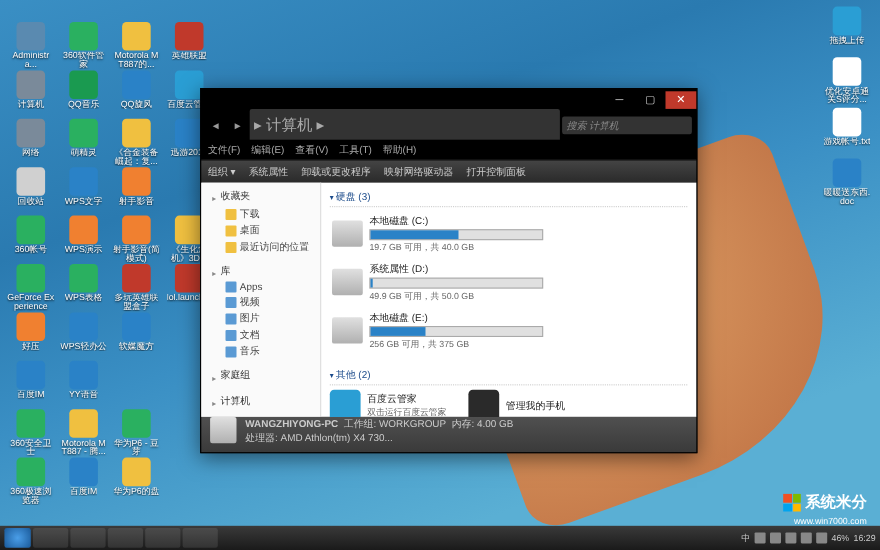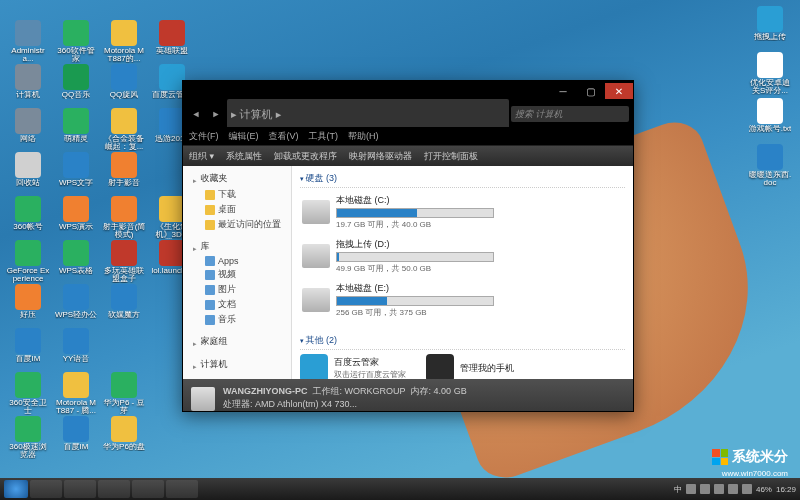--- a/index.html
+++ b/index.html
@@ -8,21 +8,21 @@
 .icons{position:absolute;top:20px;left:6px;display:grid;grid-template-columns:repeat(4,46px);grid-auto-rows:44px;gap:0 2px}
 .rcol{position:absolute;top:6px;right:6px;display:grid;grid-template-columns:46px;grid-auto-rows:44px;gap:2px}
 .di{width:44px;display:flex;flex-direction:column;align-items:center;cursor:pointer;color:#fff;text-shadow:0 1px 2px #000}
 .di .ic{width:26px;height:26px;border-radius:4px;background:#ddd;margin-bottom:1px;display:flex;align-items:center;justify-content:center;font-size:14px}
 .di .lb{font-size:8px;text-align:center;line-height:1;word-break:break-all;max-height:16px;overflow:hidden}
 .win{position:absolute;left:182px;top:80px;width:450px;height:330px;background:#000;border:1px solid #000;box-shadow:0 4px 18px rgba(0,0,0,.5);display:flex;flex-direction:column}
 .tbar{height:20px;background:#000;display:flex;align-items:center;justify-content:flex-end}
 .tb{width:28px;height:16px;display:flex;align-items:center;justify-content:center;color:#ccc;cursor:pointer;font-size:10px}
 .tb.close{background:#c0392b;color:#fff}
 .addr{height:22px;background:#000;display:flex;align-items:center;padding:2px 4px;gap:2px}
-.abox{flex:1;height:30px;background:#333;color:#aaa;display:flex;align-items:center;padding:0 4px;border-radius:2px;font-size:11px}
+.abox{flex:1;height:30px;background:#333;color:#aaa;display:flex;align-items:center;padding:0 4px;border-radius:2px;font-size:14px}
 .sbox{width:110px;height:16px;background:#333;color:#888;display:flex;align-items:center;padding:0 4px;border-radius:2px;font-style:italic}
 .nb{width:18px;height:16px;color:#999;display:flex;align-items:center;justify-content:center;cursor:pointer}
 .mbar{height:18px;background:#000;color:#aaa;display:flex;align-items:center;padding:0 6px;gap:10px;font-size:9px;border-bottom:1px solid #222}
 .cbar{height:20px;background:linear-gradient(#444,#2a2a2a);color:#ccc;display:flex;align-items:center;padding:0 6px;gap:12px;font-size:9px}
 .body{flex:1;background:#fff;display:flex;overflow:hidden}
 .side{width:108px;border-right:1px solid #ddd;padding:4px 0;background:#fafafa;overflow:hidden}
 .sg{font-size:9px;color:#333}
 .sh{padding:2px 4px 2px 10px;cursor:pointer;display:flex;align-items:flex-end;gap:4px}
 .sh::before{content:"▸";font-size:7px;color:#888}
 .si{padding:1px 4px 1px 22px;cursor:pointer;color:#444;display:flex;align-items:center;gap:3px}
@@ -36,21 +36,21 @@
 .dic{width:28px;height:24px;background:linear-gradient(#e0e0e0,#b0b0b0);border-radius:2px}
 .dinfo{flex:1}
 .dn{font-size:9px;color:#222}
 .dbar{width:100%;height:8px;background:#e0e0e0;border:1px solid #aaa;margin:1px 0;position:relative}
 .dbarf{height:100%;background:#2a82c7}
 .dfree{font-size:8px;color:#666}
 .oth{display:flex;gap:20px;padding:4px 0}
 .othi{display:flex;align-items:center;gap:6px;cursor:pointer}
 .oic{width:28px;height:28px;background:#2a9ed4;border-radius:4px}
 .oic.ph{background:#2a2a2a}
-.status{height:32px;background:linear-gradient(#505050,#3a3a3a);color:#ccc;display:flex;align-items:flex-end;padding:0 8px;gap:8px;font-size:9px}
+.status{height:32px;background:linear-gradient(#505050,#3a3a3a);color:#ccc;display:flex;align-items:flex-start;padding:0 8px;gap:8px;font-size:9px}
 .stic{width:24px;height:24px;background:linear-gradient(#e0e0e0,#b0b0b0);border-radius:2px}
 .watermark{position:absolute;right:12px;bottom:34px;color:#fff;font-size:14px;font-weight:bold;display:flex;align-items:center;gap:4px}
 .wm-logo{width:16px;height:16px;display:grid;grid-template-columns:1fr 1fr;gap:1px}
 .wm-logo span{background:#f25022}
 .wm-logo span:nth-child(2){background:#7fba00}
 .wm-logo span:nth-child(3){background:#00a4ef}
 .wm-logo span:nth-child(4){background:#ffb900}
 .wm-url{position:absolute;right:12px;bottom:22px;color:#fff;font-size:8px}
 .taskbar{position:absolute;bottom:0;left:0;right:0;height:22px;background:linear-gradient(#3a3a3a,#1a1a1a);display:flex;align-items:center;padding:0 4px;gap:2px}
 .start{width:24px;height:18px;background:radial-gradient(circle,#4a9ee8,#1a5a9a);border-radius:2px;cursor:pointer}
@@ -299,21 +299,21 @@
                   <div class="dn">本地磁盘 (C:)</div>
                   <div class="dbar">
                     <div class="dbarf" style="width:51%"></div>
                   </div>
                   <div class="dfree">19.7 GB 可用，共 40.0 GB</div>
                 </div>
               </div>
               <div class="drive">
                 <div class="dic"></div>
                 <div class="dinfo">
-                  <div class="dn">拖拽上传 (D:)</div>
+                  <div class="dn">系统属性 (D:)</div>
                   <div class="dbar">
                     <div class="dbarf" style="width:1%"></div>
                   </div>
                   <div class="dfree">49.9 GB 可用，共 50.0 GB</div>
                 </div>
               </div>
               <div class="drive">
                 <div class="dic"></div>
                 <div class="dinfo">
                   <div class="dn">本地磁盘 (E:)</div>

